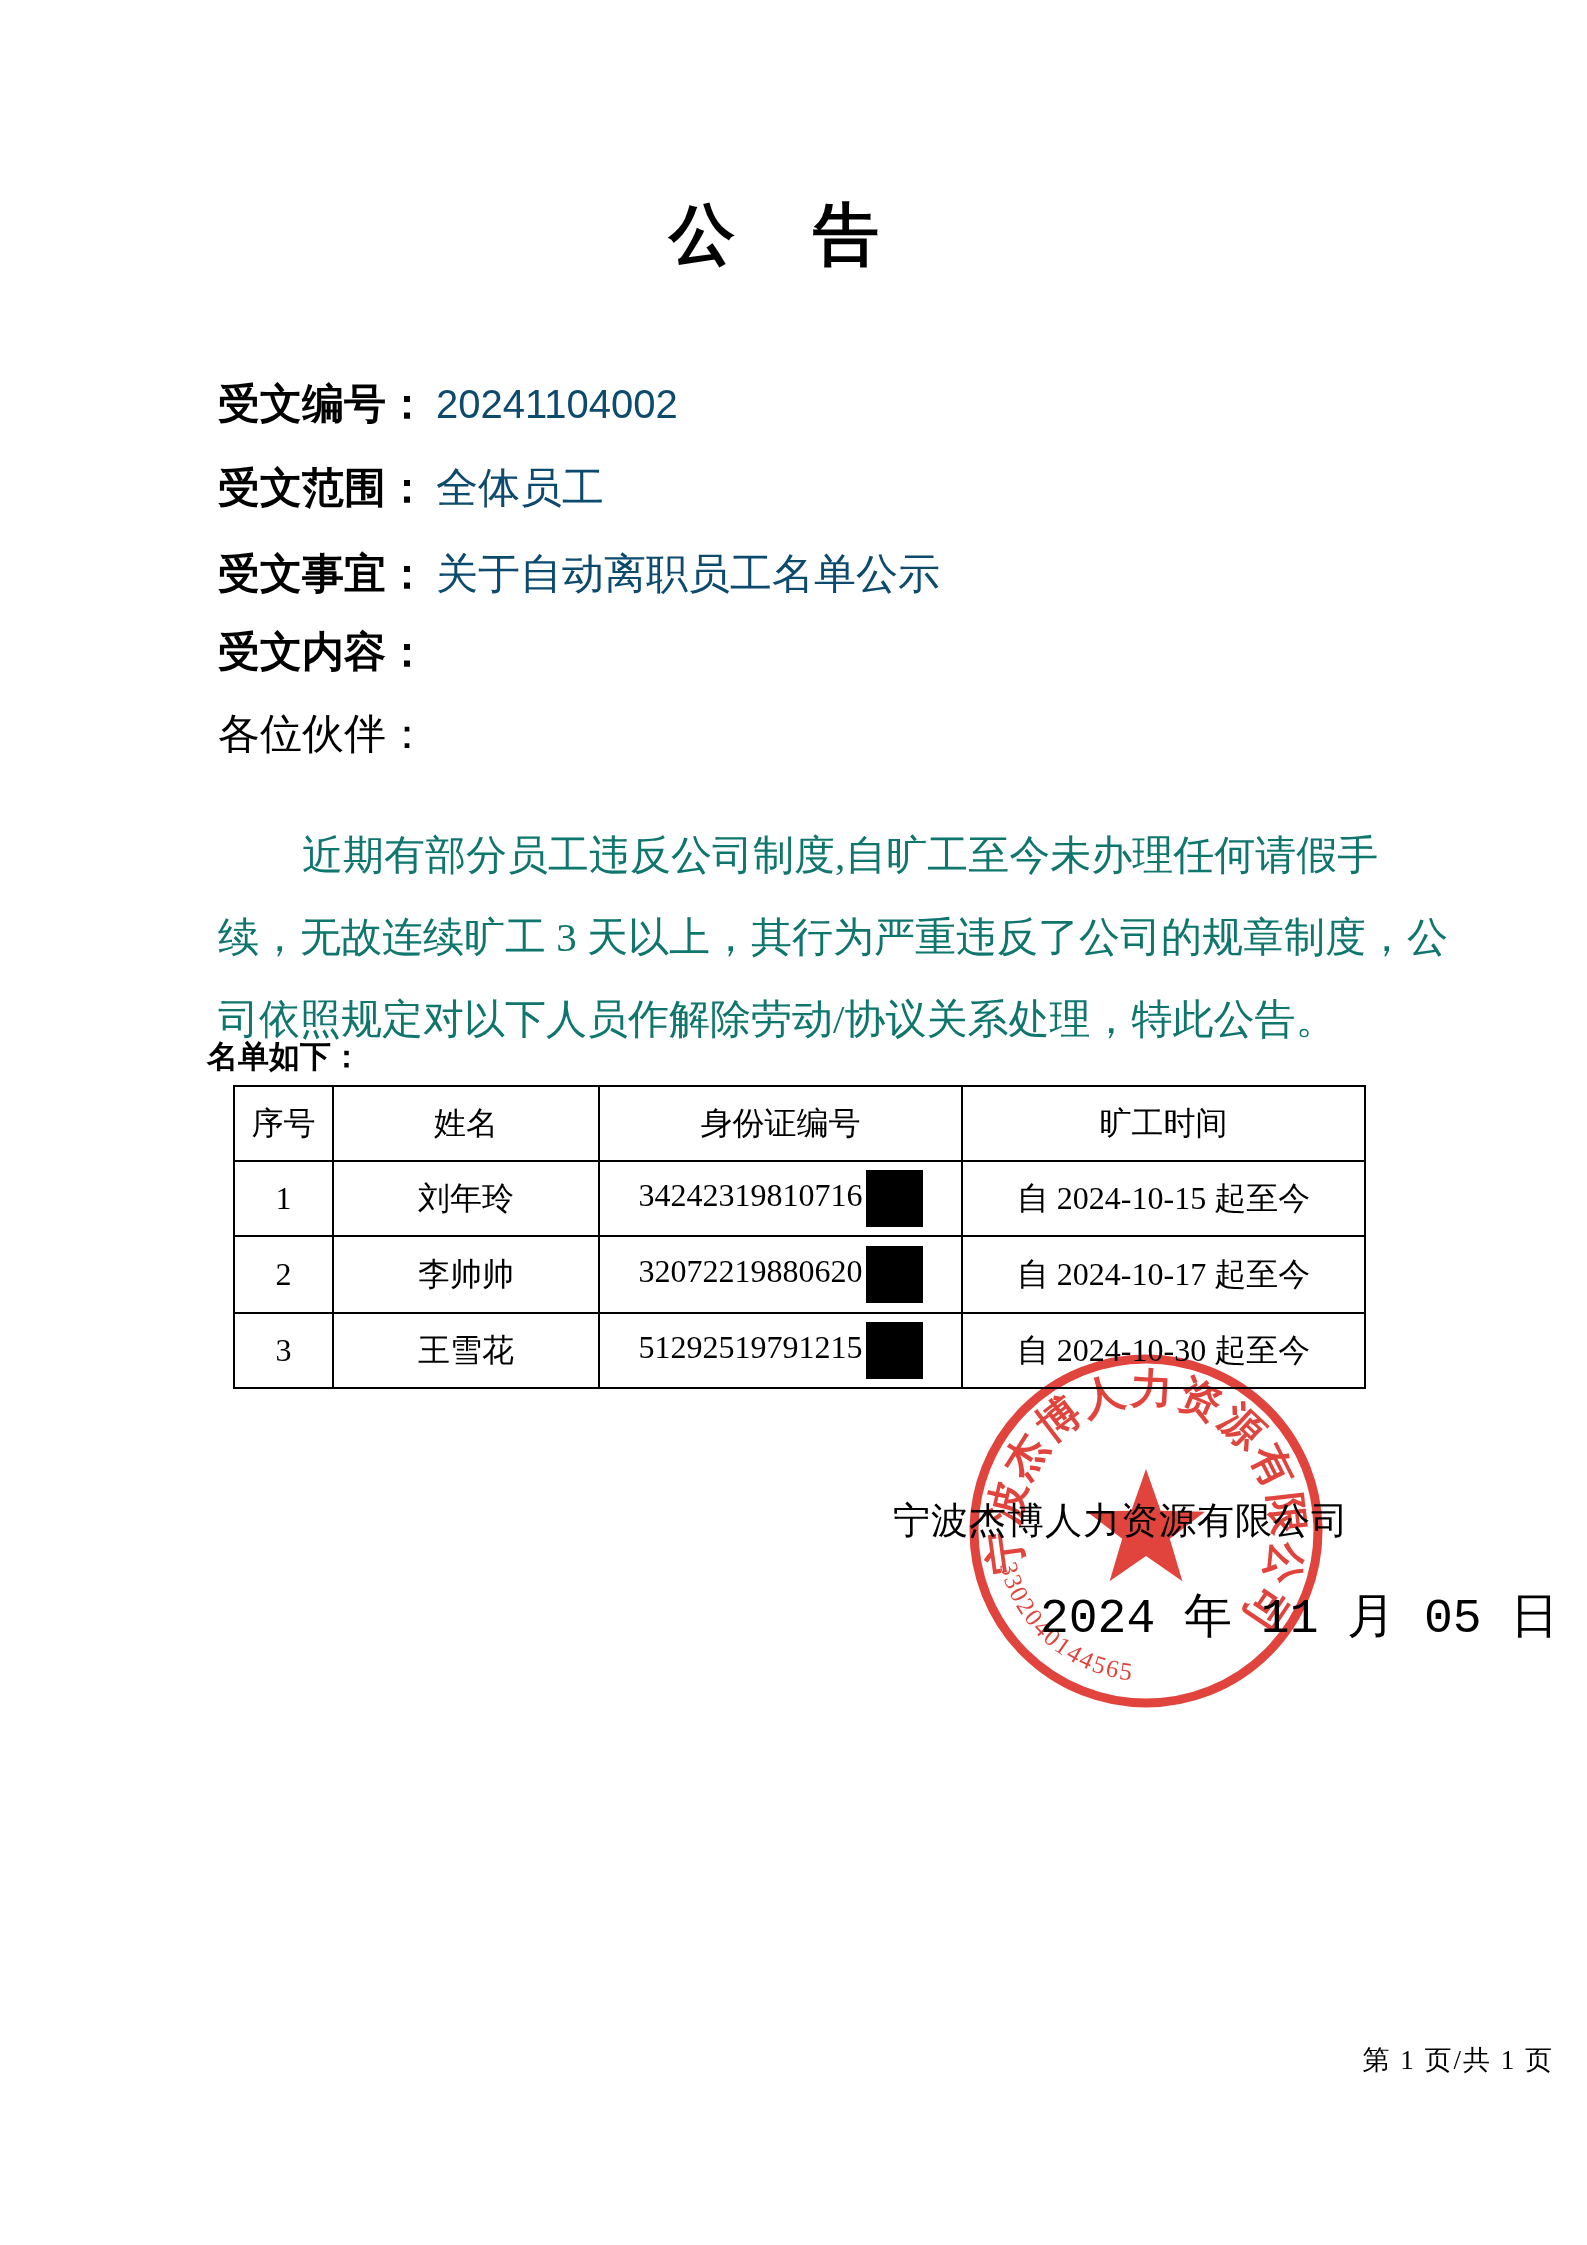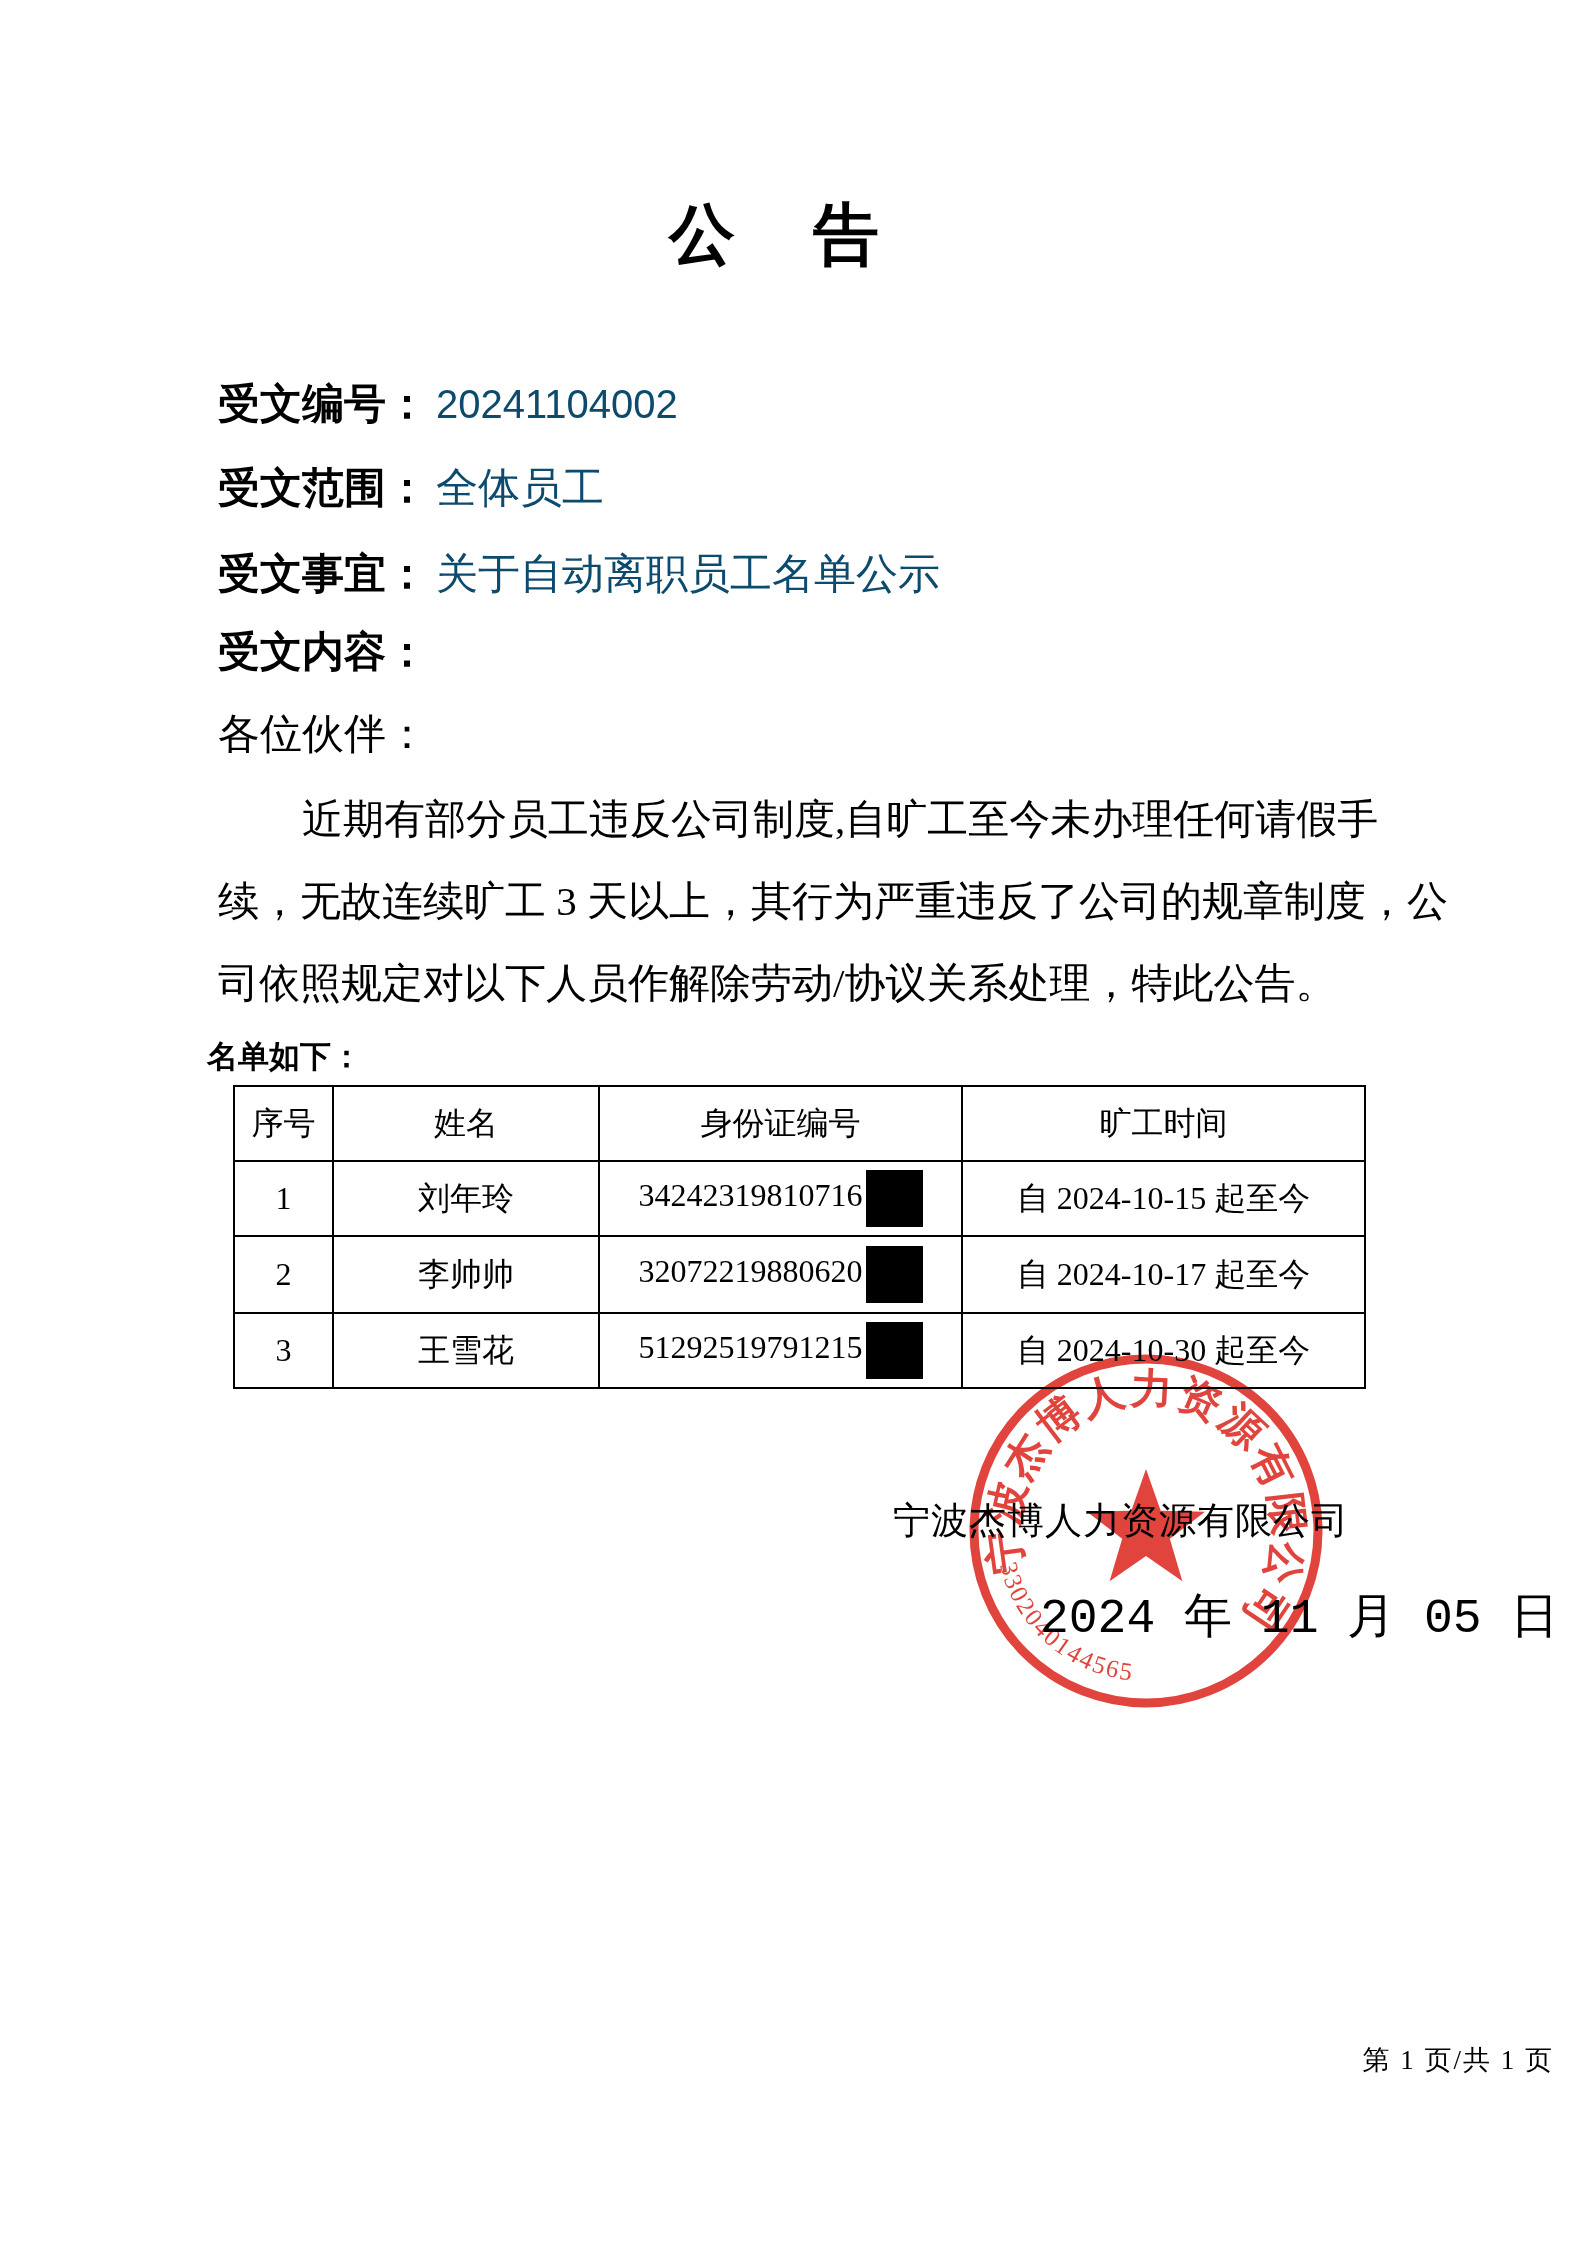--- a/index.html
+++ b/index.html
@@ -7,21 +7,21 @@
     position:relative;width:1554px;height:2245px;background:#ffffff;overflow:hidden;
     font-family:"Liberation Serif","DejaVu Serif",serif;color:#000;
   }
   .abs{position:absolute;}
   .title{top:190px;left:0;width:100%;text-align:center;font-size:66px;font-weight:bold;letter-spacing:6px;}
   .field{left:218px;font-size:42px;white-space:nowrap;}
   .field .lbl{font-weight:bold;}
   .field .val{margin-left:8px;color:#0c4a6e;}
   .val-sans{font-family:"Liberation Sans","DejaVu Sans",sans-serif;font-size:40px;}
   .salutation{top:706px;left:218px;font-size:42px;}
-  .bodyline{left:218px;font-size:41px;color:#000000;white-space:nowrap;}
+  .bodyline{left:218px;font-size:41px;color:#0f766e;white-space:nowrap;margin-top:36px;}
   .indent{text-indent:84px;}
   .list-intro{top:1036px;left:207px;font-size:31px;font-weight:bold;}
   table.roster{
     position:absolute;left:233px;top:1085px;border-collapse:collapse;table-layout:fixed;
   }
   table.roster td,table.roster th{
     border:2px solid #000;font-weight:normal;text-align:center;vertical-align:middle;
     font-size:32px;padding:0;overflow:hidden;
   }
   .col-no{width:97px;}  .col-name{width:264px;} .col-id{width:361px;} .col-period{width:401px;}

